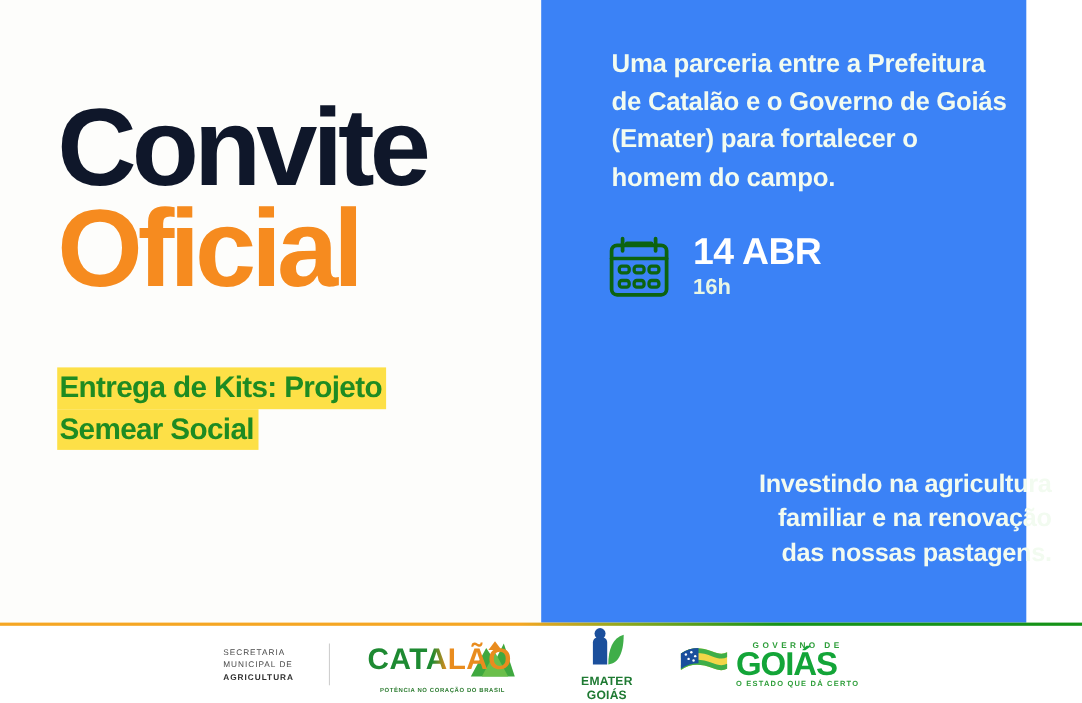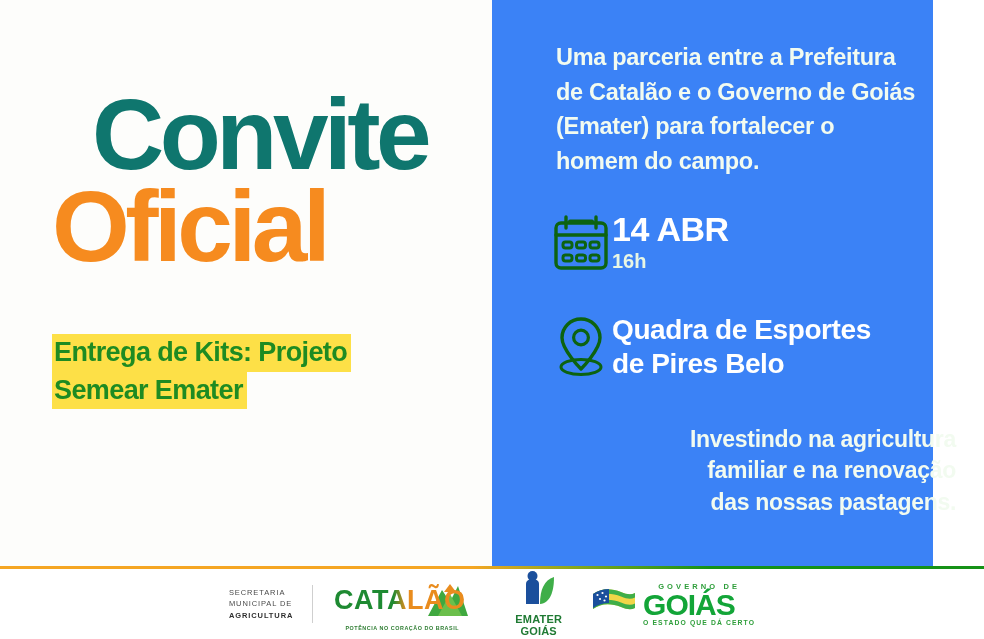--- a/index.html
+++ b/index.html
@@ -50,21 +50,21 @@
   }
   .title-line {
     font-family: "Liberation Sans", sans-serif;
     font-weight: bold;
     font-size: 100px;
     line-height: 0.92;
     letter-spacing: -4.5px;
     margin: 0;
     white-space: nowrap;
   }
-  .title-convite { color: #0f766e; margin-left: 40px; }
+  .title-convite { color: #0f172a; }
   .title-oficial { color: #F68B1F; }
 
   .subtitle-block {
     position: absolute;
     left: 52px;
     top: 334px;
   }
   .subtitle-line {
     display: table;
     font-family: "Liberation Sans", sans-serif;
@@ -101,21 +101,21 @@
   .info-row.place { left: 58px; top: 312px; }
 
   .info-icon {
     width: 62px;
     height: 70px;
     flex: 0 0 62px;
     display: flex;
     align-items: center;
     justify-content: center;
   }
-  .info-text { }
+  .info-text { margin-left: 18px; }
 
   .date-main {
     color: #FFFFFF;
     font-size: 34px;
     font-weight: bold;
     letter-spacing: -0.5px;
     line-height: 1.05;
     white-space: nowrap;
   }
   .date-sub {
@@ -163,21 +163,21 @@
   .footer {
     position: absolute;
     left: 0;
     top: 569px;
     width: 984px;
     height: 70px;
     background: #ffffff;
     display: flex;
     align-items: center;
     justify-content: center;
-    gap: 3px;
+    gap: 16px;
   }
   .logo-sma {
     display: flex;
     align-items: center;
     color: #3b3b3b;
   }
   .sma-text {
     font-size: 7.5px;
     line-height: 1.5;
     letter-spacing: 0.9px;
@@ -243,21 +243,21 @@
 
     <div class="left-panel">
 
       <div class="title-block">
         <div class="title-line title-convite">Convite</div>
         <div class="title-line title-oficial">Oficial</div>
       </div>
 
       <div class="subtitle-block">
         <div class="subtitle-line">Entrega de Kits: Projeto</div>
-        <div class="subtitle-line">Semear Emater</div>
+        <div class="subtitle-line">Semear Social</div>
       </div>
 
     </div>
 
     <div class="right-panel">
 
       <div class="rp-intro">
         <div>Uma parceria entre a Prefeitura</div>
         <div>de Catalão e o Governo de Goiás</div>
         <div>(Emater) para fortalecer o</div>
@@ -279,33 +279,20 @@
             <rect x="24.5" y="41" width="9" height="6" rx="2.4" stroke-width="3"></rect>
             <rect x="38" y="41" width="9" height="6" rx="2.4" stroke-width="3"></rect>
           </svg>
         </div>
         <div class="info-text">
           <div class="date-main">14 ABR</div>
           <div class="date-sub">16h</div>
         </div>
       </div>
 
-      <div class="info-row place">
-        <div class="info-icon">
-          <svg width="58" height="64" viewBox="0 0 58 64" fill="none" stroke="#0C6310" stroke-width="3.4" stroke-linecap="round" stroke-linejoin="round">
-            <path d="M29 4 C18.5 4 10 12.4 10 22.8 C10 35 29 54 29 54 C29 54 48 35 48 22.8 C48 12.4 39.5 4 29 4 Z"></path>
-            <circle cx="29" cy="22.5" r="7.4" stroke-width="3.2"></circle>
-            <ellipse cx="29" cy="52" rx="20" ry="7.5" stroke-width="3"></ellipse>
-          </svg>
-        </div>
-        <div class="info-text">
-          <div class="place-line">Quadra de Esportes</div>
-          <div class="place-line">de Pires Belo</div>
-        </div>
-      </div>
 
       <div class="rp-outro">
         <div>Investindo na agricultura</div>
         <div>familiar e na renovação</div>
         <div>das nossas pastagens.</div>
       </div>
 
     </div>
   </div>
 

